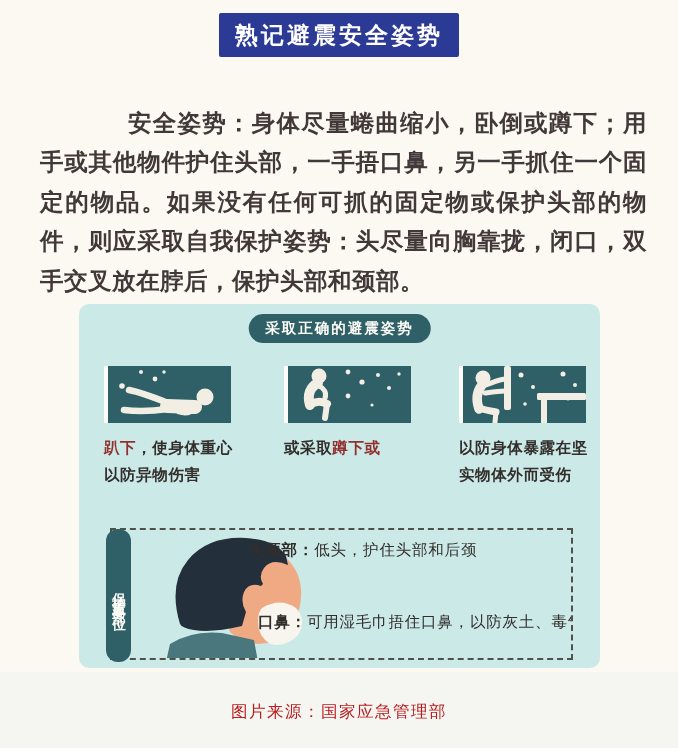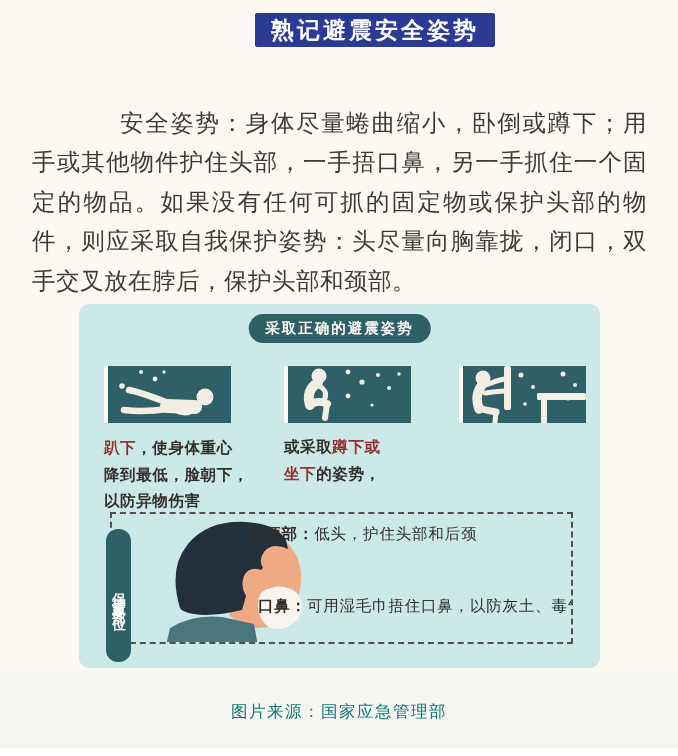--- a/index.html
+++ b/index.html
@@ -11,65 +11,65 @@
     overflow: hidden;
   }
   .page { position: absolute; inset: 0; }
   .cream-area {
     position: absolute; left: 0; top: 0; width: 678px; height: 672px;
     background: #fcf9f2;
   }
   
   .banner {
     position: absolute; top: 13px; left: 50%; transform: translateX(-50%);
-    height: 34px; padding: 0 16px;
+    height: 44px; padding: 0 16px;
     background: #2b3a94; border-radius: 2px;
-    display: flex; align-items: center; justify-content: center; margin-left: 36px;
+    display: flex; align-items: center; justify-content: center;
   }
   .banner span {
     color: #ffffff; font-size: 23px; font-weight: bold; letter-spacing: 3px;
     white-space: nowrap;
   }
   
   .intro {
-    position: absolute; left: 32px; right: 31px; top: 80px;
+    position: absolute; left: 40px; right: 31px; top: 80px;
     color: #413839; font-size: 23.5px; line-height: 39.5px;
     letter-spacing: 0.5px; text-align: justify; text-indent: 88px;
-    font-weight: 400;
+    font-weight: 700;
   }
   
   .panel {
     position: absolute; left: 79px; top: 304px; width: 521px; height: 364px;
     background: #cbeae7; border-radius: 10px;
   }
   .panel-title {
     position: absolute; top: 10px; left: 50%; transform: translateX(-50%);
     background: #2f6067; color: #fdfcf6;
     font-size: 14.5px; font-weight: bold; letter-spacing: 2px;
     padding: 5px 17px; border-radius: 15px; white-space: nowrap;
   }
   .column { position: absolute; top: 62px; width: 152px; }
   .col-1 { left: 25px; }
-  .col-2 { left: 205px; font-family: Liberation Mono, monospace; }
+  .col-2 { left: 205px; }
   .col-3 { left: 380px; }
   .icon-box {
     width: 123px; height: 57px; background: #2f6067;
     border-left: 4px solid #fdfcf6;
   }
   .icon-box svg { display: block; width: 123px; height: 57px; }
   .caption {
     margin-top: 12px;
     font-size: 15.5px; font-weight: bold; line-height: 26.5px;
     color: #332e2b; letter-spacing: 0.6px;
   }
   .caption div { white-space: nowrap; }
   .accent-red { color: #933030; }
   
   .protect-box {
-    position: absolute; left: 31px; top: 208px; width: 463px; height: 132px;
+    position: absolute; left: 31px; top: 224px; width: 463px; height: 132px;
     border: 2px dashed #50504a; box-sizing: border-box; overflow: hidden;
   }
   .head-illustration {
     position: absolute; left: 52px; top: 2px; width: 178px; height: 130px;
   }
   .protect-item { position: absolute; white-space: nowrap; font-size: 15.5px; color: #332e2b; letter-spacing: 0.8px; }
   .protect-item .p-label { font-weight: bold; }
   .p-item-1 { left: 137px; top: 10px; }
   .p-item-2 { left: 146px; top: 45px; }
   .p-item-3 { left: 146px; top: 82px; }
@@ -80,21 +80,21 @@
     color: #fdfcf6; font-size: 13.5px; font-weight: bold;
     writing-mode: vertical-rl; letter-spacing: 5px;
   }
   
   .footer-band {
     position: absolute; left: 0; top: 672px; width: 678px; height: 76px;
     background: #f5f5f2;
   }
   .footer-text {
     position: absolute; left: 0; right: 0; top: 29px;
-    text-align: center; color: #0f766e; font-size: 16.5px; letter-spacing: 1.5px;
+    text-align: center; color: #b91c1c; font-size: 16.5px; letter-spacing: 1.5px;
   }
 </style>
 </head>
 <body>
 
 <div class="page">
   <div class="cream-area"></div>
 
   <div class="banner">
     <span>熟记避震安全姿势</span>
@@ -118,21 +118,20 @@
           <g stroke="#f2eee3" fill="none" stroke-linecap="round">
             <path d="M59,40 L87,41" stroke-width="14"></path>
             <path d="M60,37 C45,31 32,26 21,24" stroke-width="6.5"></path>
             <path d="M60,43 C46,45 31,46 16,44" stroke-width="6.5"></path>
             <path d="M88,42 C83,47 77,48 71,46" stroke-width="5"></path>
           </g>
         </svg>
       </div>
       <div class="caption">
           <div><span class="accent-red">趴下</span><span>，使身体重心</span></div>
-          <div><span>降到最低，脸朝下，</span></div>
           <div><span>以防异物伤害</span></div>
         </div>
     </div>
 
     <div class="column col-2">
       <div class="icon-box">
         <svg viewBox="0 0 123 57">
           <g fill="#f2eee3">
             <circle cx="60" cy="6" r="2.4"></circle>
               <circle cx="74" cy="16" r="2.6"></circle>
@@ -146,21 +145,20 @@
           <g stroke="#f2eee3" fill="none" stroke-linecap="round">
             <path d="M30,17 C22,21 19,29 22,39" stroke-width="10"></path>
             <path d="M23,38 C29,35 34,35 39,38" stroke-width="8"></path>
             <path d="M39,38 L37,52" stroke-width="6"></path>
             <path d="M31,20 C36,22 39,27 37,32" stroke-width="5"></path>
           </g>
         </svg>
       </div>
       <div class="caption">
           <div><span>或采取</span><span class="accent-red">蹲下或</span></div>
-          <div><span class="accent-red">坐下</span><span>的姿势，</span></div>
         </div>
     </div>
 
     <div class="column col-3">
       <div class="icon-box">
         <svg viewBox="0 0 123 57">
           <g fill="#f2eee3">
             <circle cx="58" cy="9" r="2.5"></circle>
               <circle cx="70" cy="21" r="2"></circle>
             <circle cx="62" cy="38" r="1.8"></circle>
@@ -175,20 +173,22 @@
           <g stroke="#f2eee3" fill="none" stroke-linecap="round">
             <path d="M19,19 C14,25 13,34 16,43" stroke-width="9.5"></path>
             <path d="M23,19 C30,16 35,14 42,13" stroke-width="5"></path>
             <path d="M22,27 C29,26 35,25 42,25" stroke-width="5"></path>
             <path d="M16,42 C22,44 28,45 33,46" stroke-width="7"></path>
             <path d="M33,46 L32,56" stroke-width="5"></path>
           </g>
         </svg>
       </div>
       <div class="caption">
+          <div><span>以防身体暴露在坚</span></div>
+          <div><span>实物体外而受伤</span></div>
         </div>
     </div>
 
     <div class="protect-box">
       <svg class="head-illustration" viewBox="0 0 178 130">
         <path d="M62,18 Q98,6 120,24 Q136,38 137,58 Q138,74 131,88 L124,100 Q112,112 94,112 Q76,110 66,100 L58,70 Z" fill="#efaa83"></path>
         <path d="M2,130 L6,112 Q28,98 58,101 L90,108 L94,130 Z" fill="#4a767e"></path>
         <path d="M98,76 Q116,65 132,76 Q143,88 134,103 Q122,116 106,112 Q94,104 94,90 Q94,80 98,76 Z" fill="#f8f5ee"></path>
         <path d="M16,92 Q4,52 24,28 Q44,4 82,6 Q112,8 122,24 L124,33 Q108,26 100,36 Q94,44 99,52 L97,54 Q85,50 80,60 Q76,70 82,80 L78,94 Q48,101 30,98 Q18,96 16,92 Z" fill="#232f3b"></path>
       </svg>

